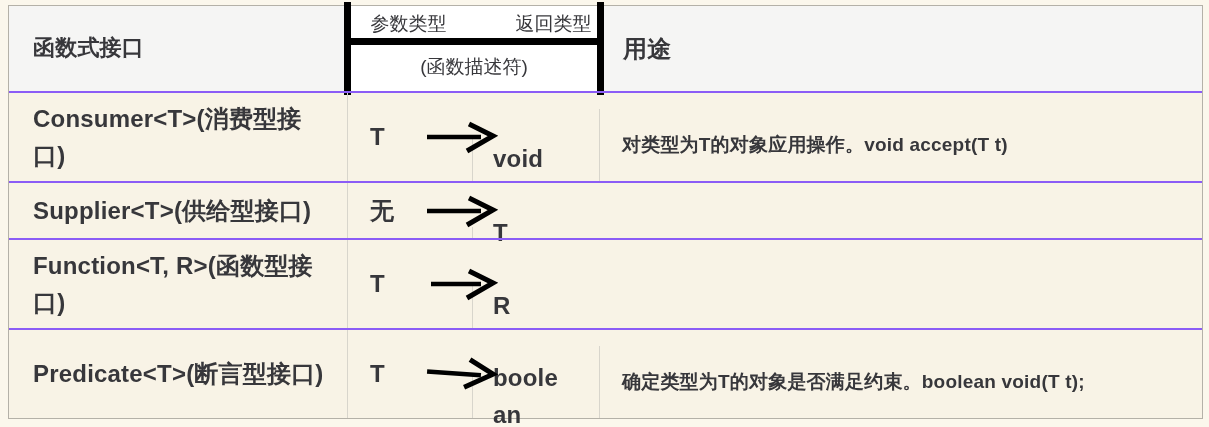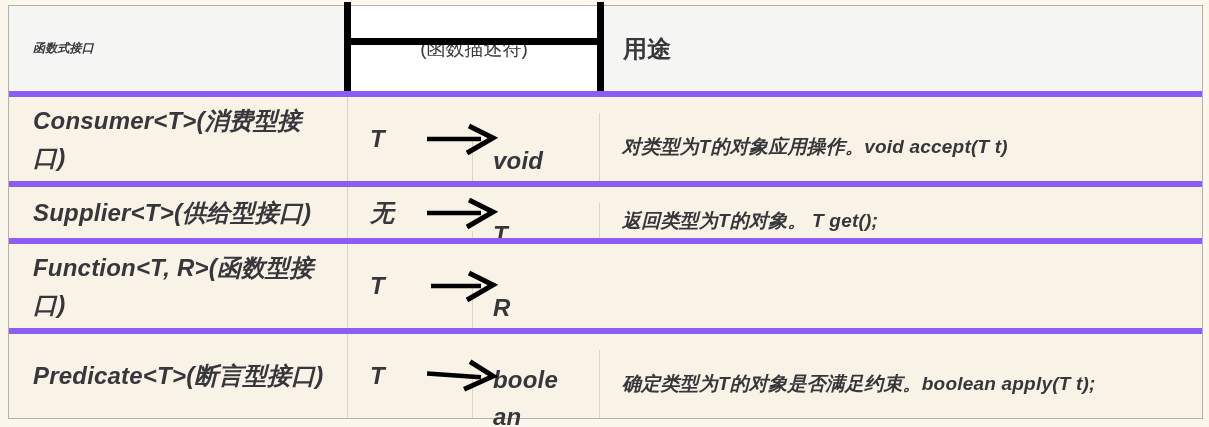--- a/index.html
+++ b/index.html
@@ -12,39 +12,39 @@
   }
   .page { position: relative; width: 1209px; height: 427px; }
 
   .ftable {
     position: absolute; left: 8px; top: 5px;
     width: 1195px;
     border: 1px solid #b4b1a8;
     background: #f8f3e6;
   }
   .trow { display: flex; position: relative; }
-  .trow + .trow { border-top: 6px solid #8b5cf6; font-style: italic; }
+  .trow + .trow { border-top: 2px solid #8b5cf6; }
 
   .cell {
     display: flex; align-items: center;
     font-weight: bold; font-size: 24px;
     letter-spacing: 0.2px;
     line-height: 1.55;
     white-space: pre-line;
   }
   .cell + .cell { border-left: 1px solid #d8d5cc; }
 
   .c1 { width: 338px; padding-left: 24px; padding-right: 10px; }
   .c2 { width: 125px; padding-left: 22px; }
   .c3 { width: 127px; padding-left: 20px; margin-top: 44px; }
   .c4 { flex: 1; padding-left: 22px; padding-right: 16px; }
 
   
   .hrow { height: 85px; background: #f5f5f4; }
-  .hrow .c1 { font-size: 12px; font-style: italic; }
+  .hrow .c1 { font-size: 22px; }
   .hmid {
     position: relative;
     width: 253px;
     background: #ffffff;
     border-left: none;
     display: flex; flex-direction: column;
     font-weight: normal; font-size: 19px;
     letter-spacing: 0;
   }
   .hmid-top {
@@ -95,20 +95,24 @@
   <div class="ftable">
 
     <div class="trow hrow">
       <div class="cell c1">
         <span class="cell-text">函数式接口</span>
       </div>
       <div class="cell hmid">
         <div class="vbar vbar-left"></div>
         <div class="vbar vbar-right"></div>
         <div class="hbar"></div>
+        <div class="hmid-top">
+          <span>参数类型</span>
+          <span>返回类型</span>
+        </div>
         <div class="hmid-bottom">
           <span>(函数描述符)</span>
         </div>
       </div>
       <div class="cell c4">
         <span class="cell-text">用途</span>
       </div>
     </div>
 
     <div class="trow r1">
@@ -134,23 +138,20 @@
     <div class="trow r2">
       <div class="cell c1">
         <span class="cell-text">Supplier&lt;T&gt;(供给型接口)</span>
       </div>
       <div class="cell c2">
         <span class="cell-text">无</span>
       </div>
       <div class="cell c3">
         <span class="cell-text">T</span>
       </div>
-      <div class="cell c4 usage">
-        <span class="cell-text">返回类型为T的对象。 T get();</span>
-      </div>
       <svg class="arrow" width="78" height="42" viewBox="0 0 78 42">
         <line x1="4" y1="21" x2="58" y2="21" stroke="#000" stroke-width="4.5"></line>
         <polyline points="46,8 70,20 44,35" fill="none" stroke="#000" stroke-width="5"></polyline>
       </svg>
     </div>
 
     <div class="trow r3">
       <div class="cell c1">
         <span class="cell-text">Function&lt;T, R&gt;(函数型接
 口)</span>
@@ -171,21 +172,21 @@
       <div class="cell c1">
         <span class="cell-text">Predicate&lt;T&gt;(断言型接口)</span>
       </div>
       <div class="cell c2">
         <span class="cell-text">T</span>
       </div>
       <div class="cell c3 ret-wrap">
         <span class="cell-text">boolean</span>
       </div>
       <div class="cell c4 usage">
-        <span class="cell-text">确定类型为T的对象是否满足约束。boolean apply(T t);</span>
+        <span class="cell-text">确定类型为T的对象是否满足约束。boolean void(T t);</span>
       </div>
       <svg class="arrow" width="78" height="42" viewBox="0 0 78 42">
         <line x1="4" y1="21" x2="58" y2="21" stroke="#000" stroke-width="4.5"></line>
         <polyline points="46,6 70,19 42,34" fill="none" stroke="#000" stroke-width="5"></polyline>
       </svg>
     </div>
 
   </div>
 </div>
 

